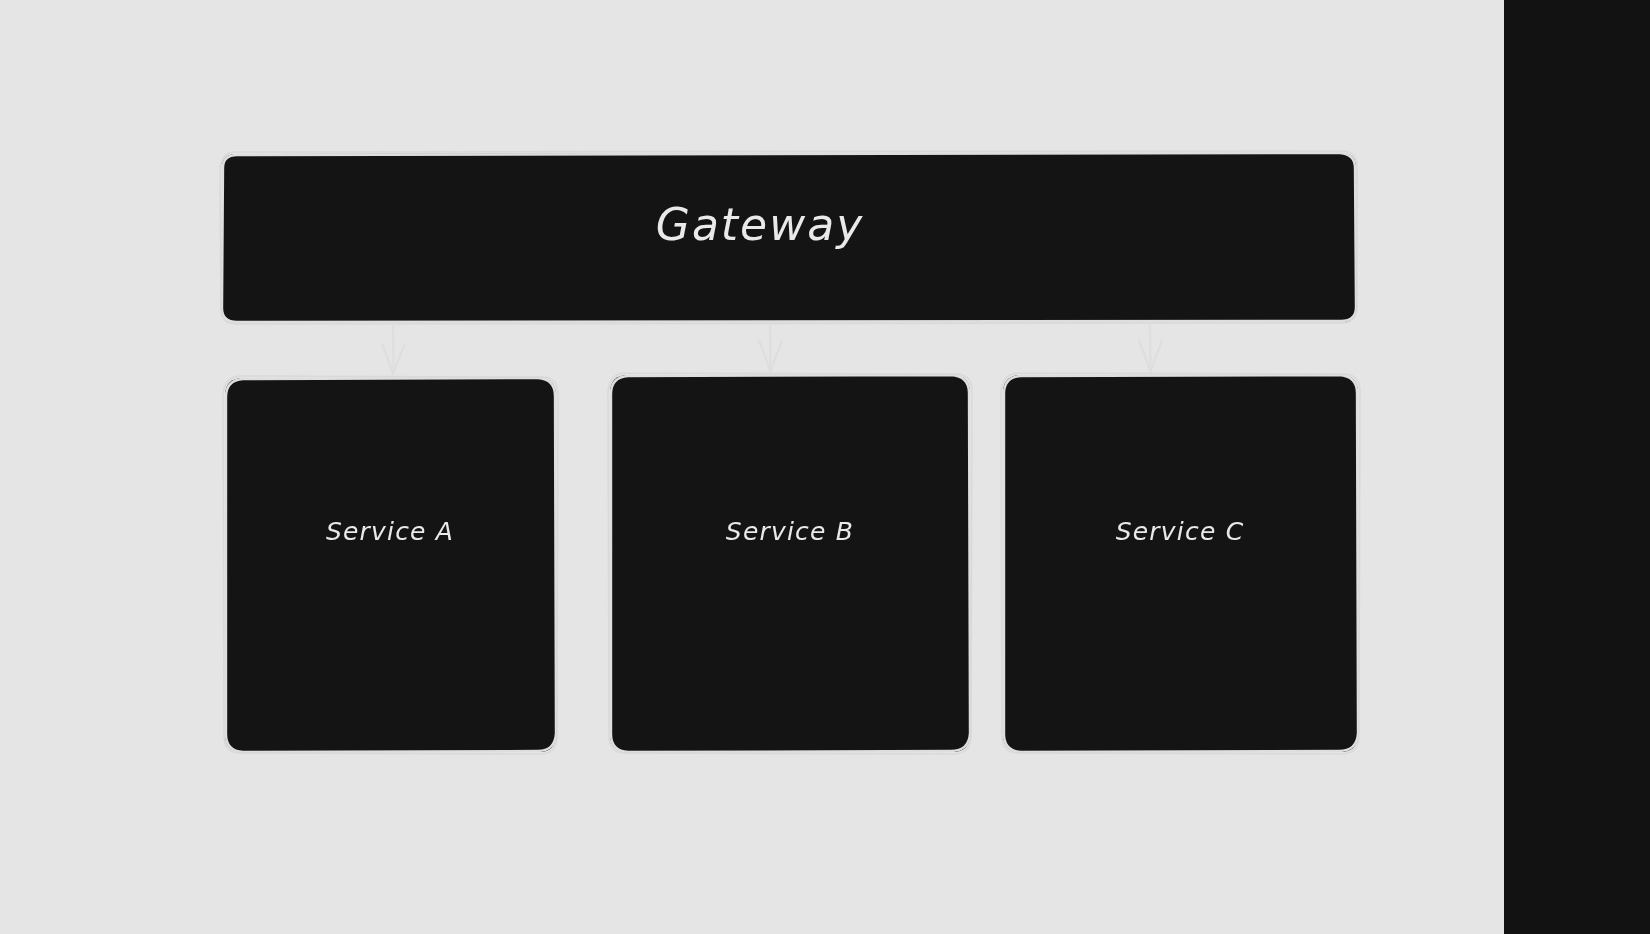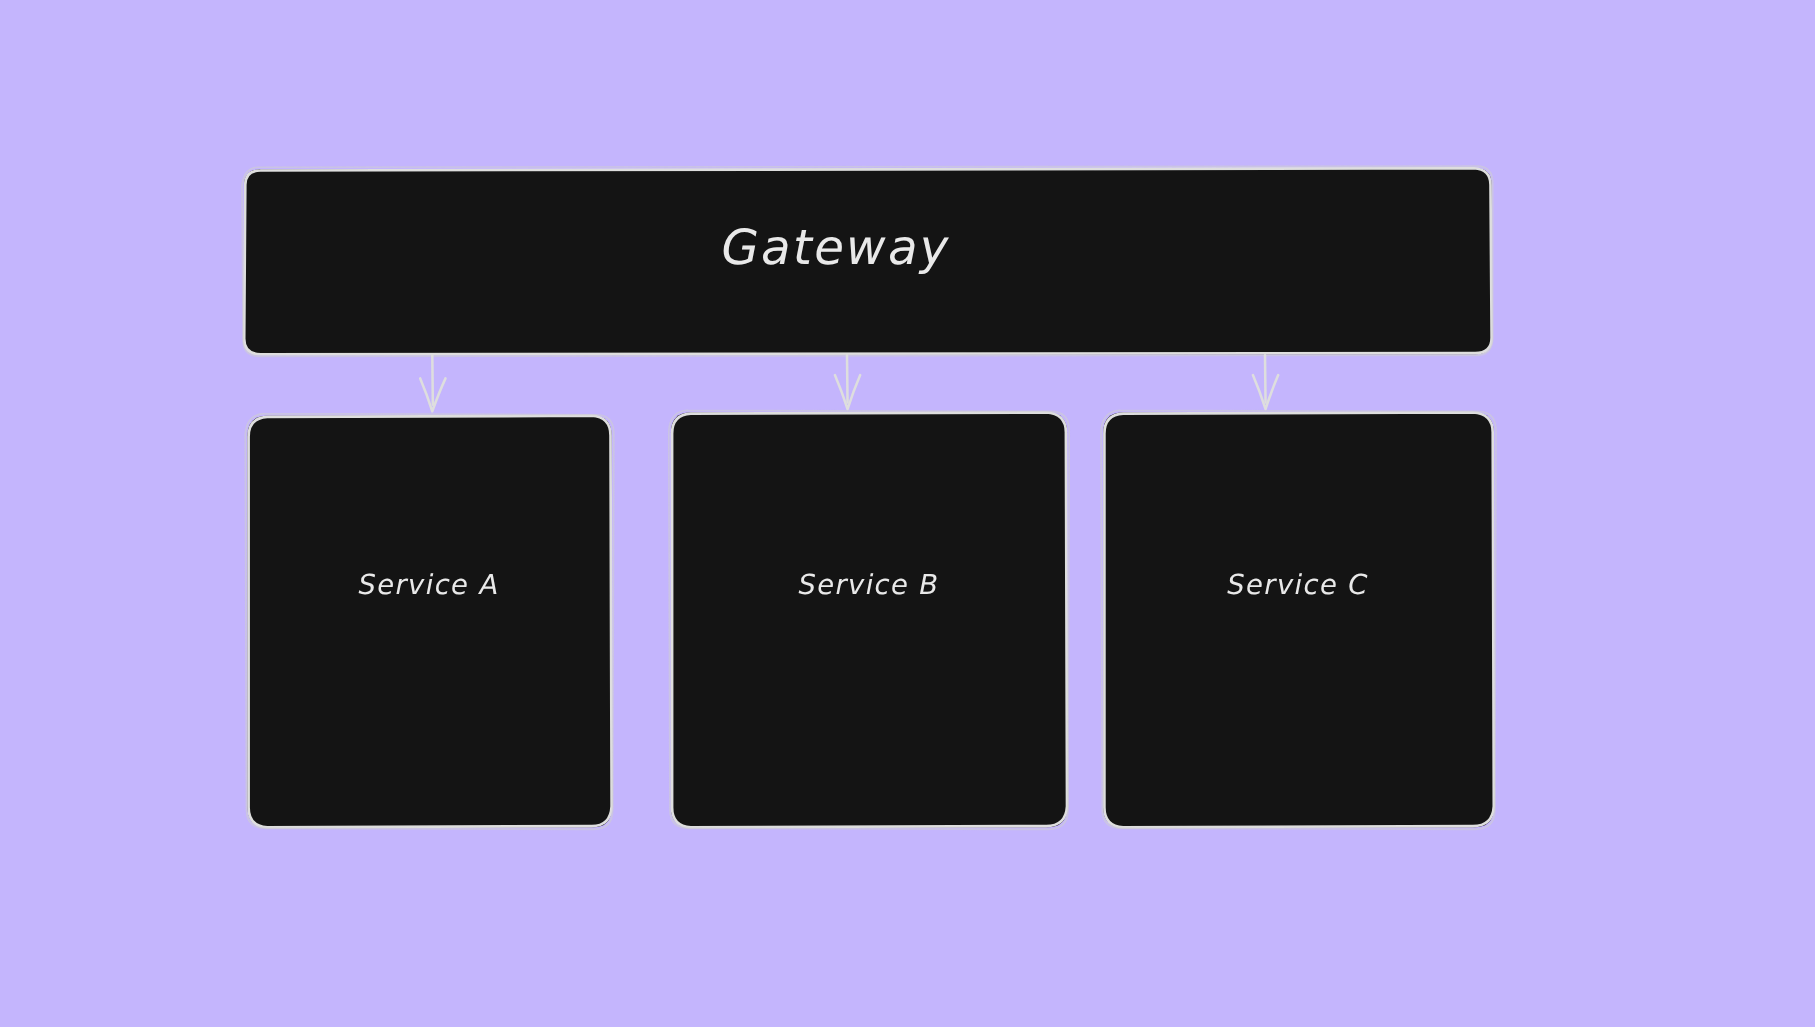--- a/index.html
+++ b/index.html
@@ -9,23 +9,23 @@
     width: 1650px;
     height: 934px;
     overflow: hidden;
   }
   body {
     background: #121212;
     font-family: "DejaVu Sans", sans-serif;
   }
   #canvas {
     position: relative;
-    width: 1650px;
+    width: 1504px;
     height: 934px;
-    background: #c4b5fd;
+    background: #e5e5e5;
   }
   svg.diagram {
     position: absolute;
     inset: 0;
     width: 1650px;
     height: 934px;
     display: block;
   }
   .node-label {
     font-family: "DejaVu Sans", sans-serif;

